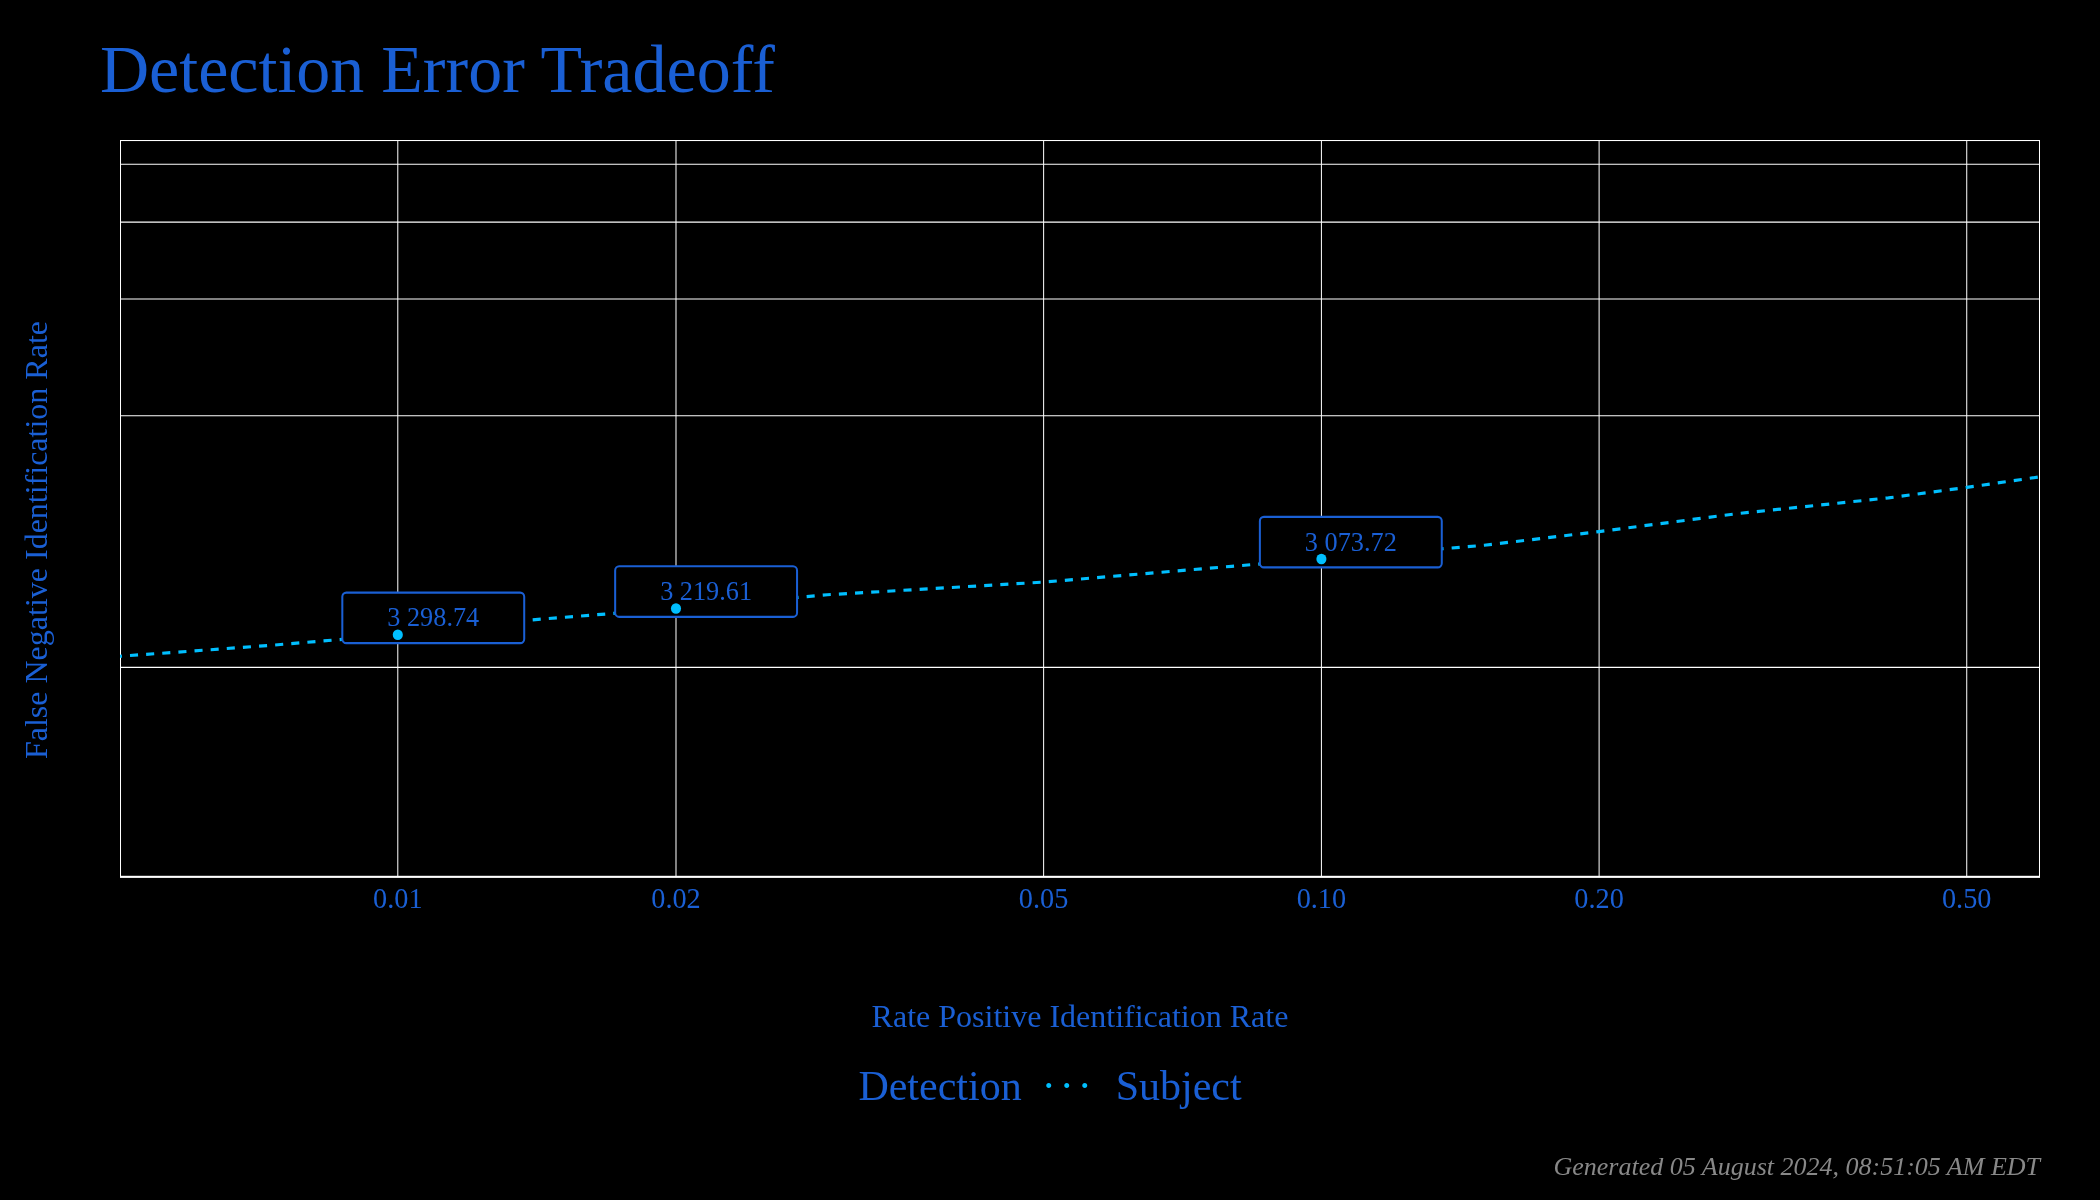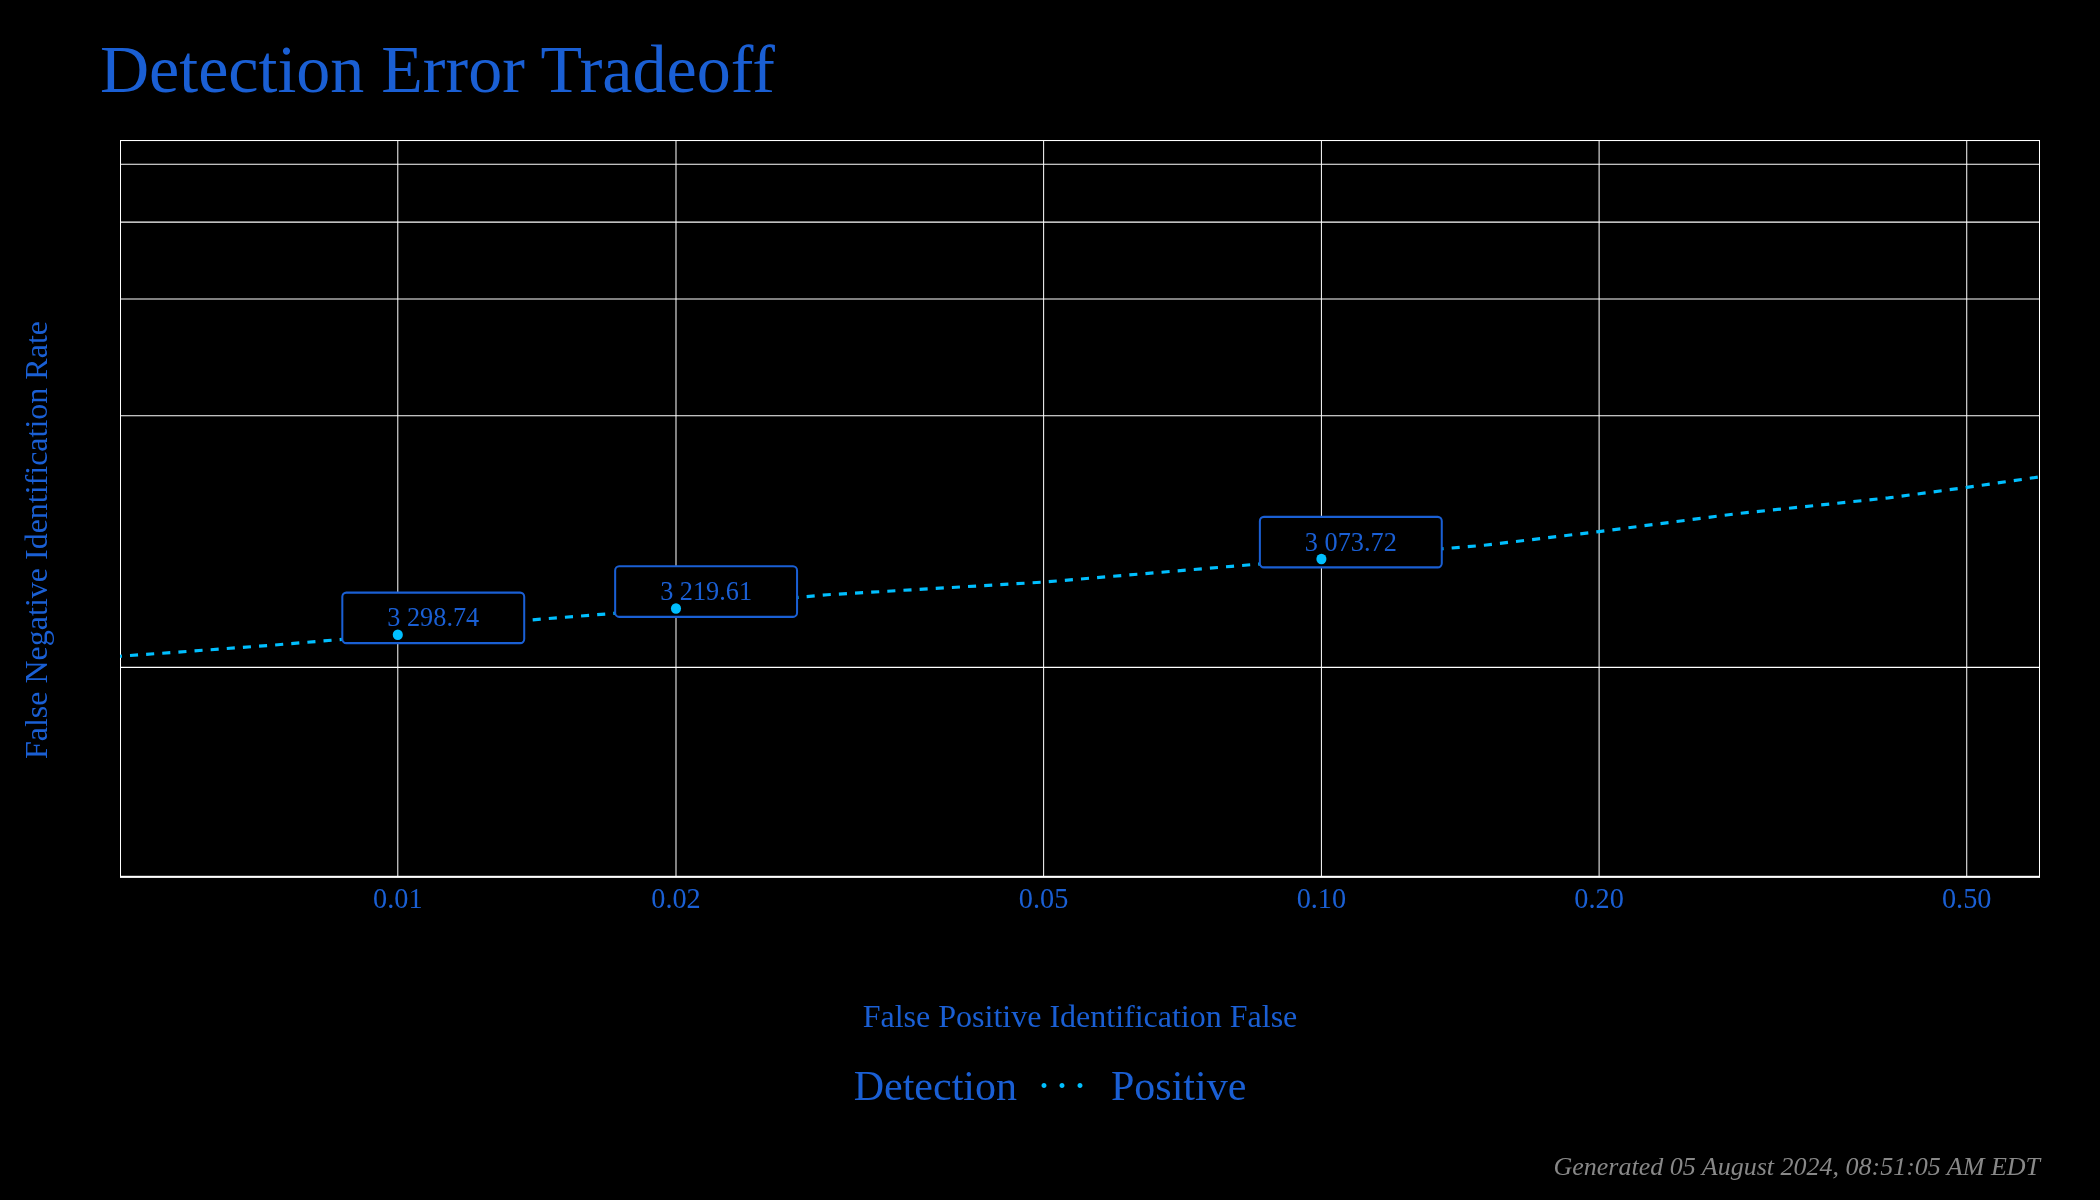--- a/index.html
+++ b/index.html
@@ -161,23 +161,23 @@
       <text x="580" y="437" text-anchor="middle" fill="#1a5fd4" font-size="26" font-family="Times New Roman">3 219.61</text>
       <circle cx="550.2" cy="445" r="5" fill="#00bfff"></circle>
 
       <rect x="1128" y="358" width="180" height="48" fill="#000" stroke="#1a5fd4" stroke-width="2" rx="4"></rect>
       <text x="1218" y="390" text-anchor="middle" fill="#1a5fd4" font-size="26" font-family="Times New Roman">3 073.72</text>
       <circle cx="1188.9" cy="398" r="5" fill="#00bfff"></circle>
 
     </svg>
   </div>
 
-  <div class="x-axis-label">False Positive Identification False</div>
+  <div class="x-axis-label">Rate Positive Identification Rate</div>
 
   <div class="legend-area">
     <span class="legend-label">Detection</span>
     <span class="legend-dots">···</span>
-    <span class="legend-label">Positive</span>
+    <span class="legend-label">Subject</span>
   </div>
 
   <div class="generated-text">Generated 05 August 2024, 08:51:05 AM EDT</div>
 
 </div>
 
 </body></html>

